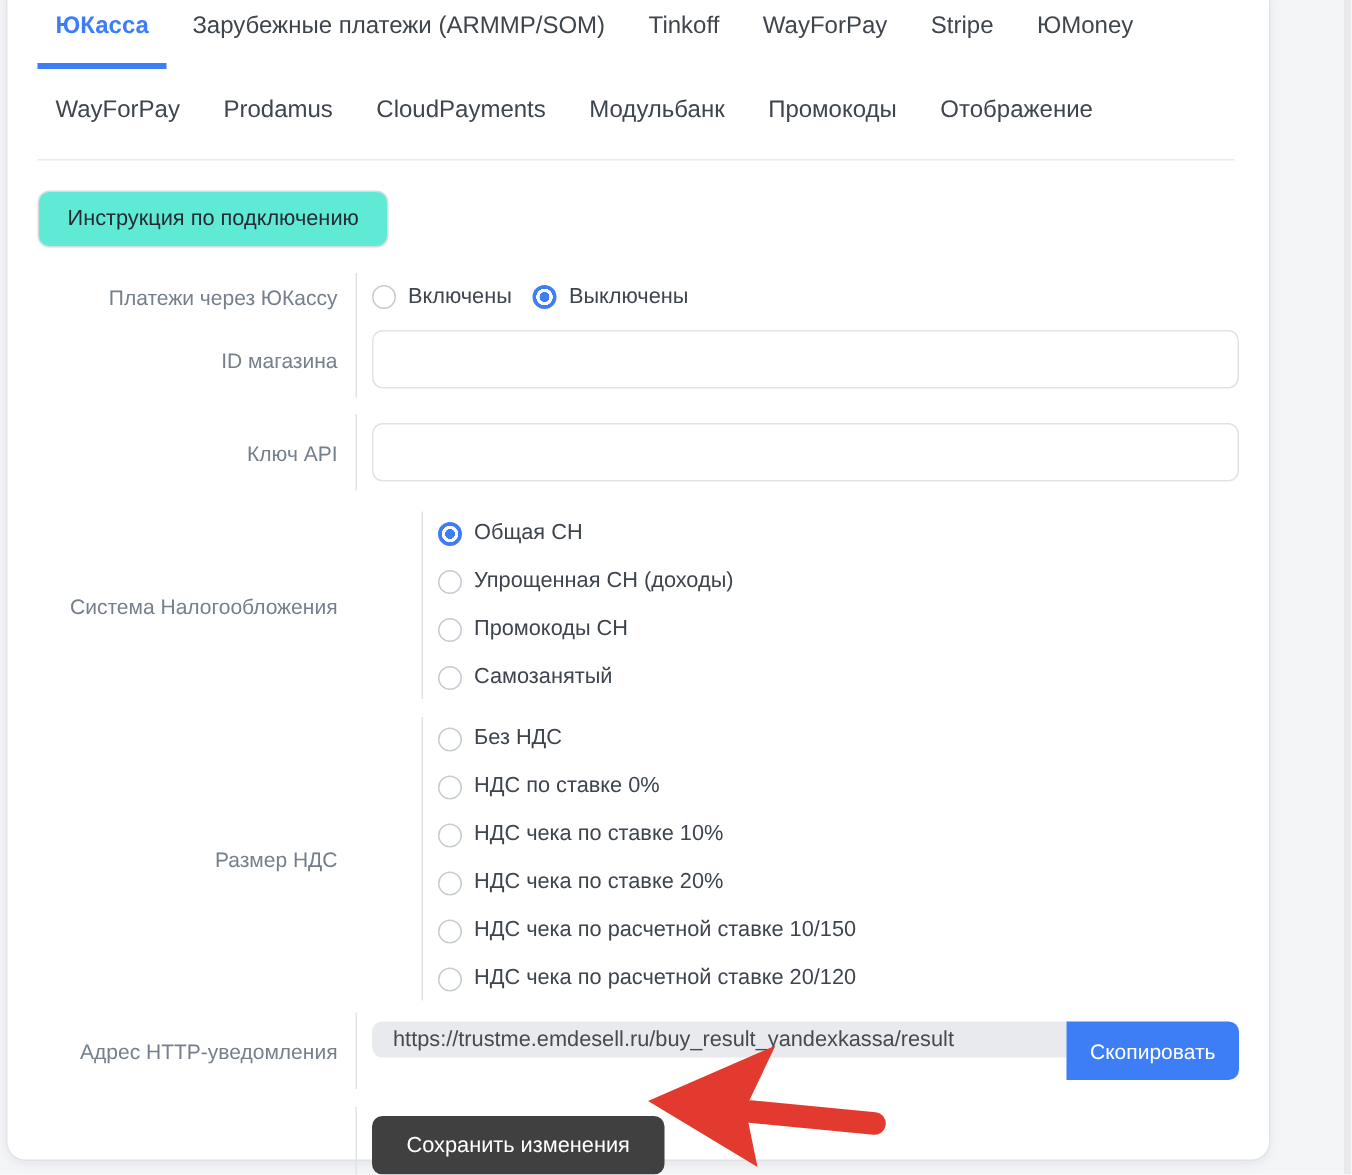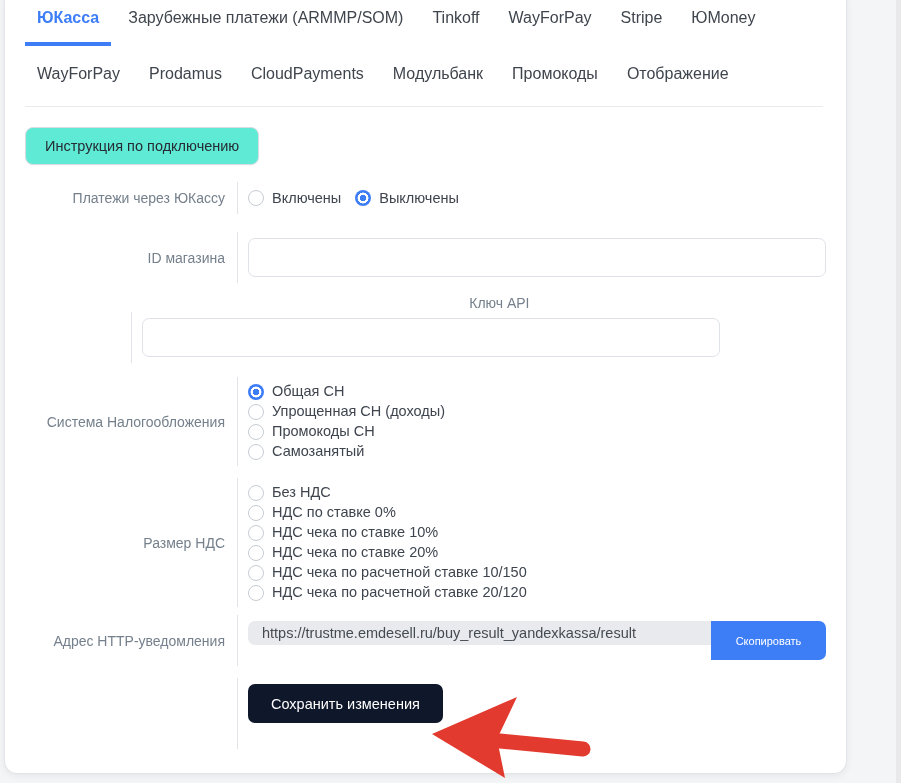--- a/index.html
+++ b/index.html
@@ -50,60 +50,60 @@
   .form { margin-top:17px; }
   .form-row { display:flex; align-items:center; }
   .form-label {
     width:232px; flex:none; text-align:right; padding-right:12px;
     font-size:14px; color:#75808c; line-height:18px;
   }
   .form-field {
     border-left:1px solid #e0e4e9; padding:6px 0 6px 10px; min-height:32px;
     display:flex; flex-direction:column; justify-content:center;
   }
-  .row-toggle { margin-bottom:18px; }
+  .row-toggle { }
   .row-shop-id { margin-bottom:11px; }
-  .row-api-key { margin-bottom:14px;flex-direction:column; }
+  .row-api-key { margin-bottom:14px; }
   .row-tax { margin-bottom:12px; }
   .row-vat { margin-bottom:8px; }
   .row-url { margin-bottom:12px; }
   .row-save .form-field { padding-bottom:26px; }
   .text-input {
     width:578px; height:39px; border:1px solid #dfe3e8; border-radius:7px;
     font-size:14.5px; color:#3f454d; padding:0 14px; outline:none;
     font-family:"Liberation Sans", sans-serif; background:#fff;
   }
   
   .radio-inline { flex-direction:row; align-items:center; gap:14px; }
-  .radio-list { gap:3px; }
+  .radio-list { gap:15px;margin-left:44px; }
   .radio-option { display:flex; align-items:center; gap:8px; cursor:pointer;text-align:center; }
   .radio-option span { font-size:14.5px; color:#3e454e; line-height:17px; }
   .radio-dot {
     width:16px; height:16px; border-radius:50%; flex:none;
     border:1px solid #c6ccd4; background:#fff;
   }
   .radio-dot.checked {
     border:none;
     background:radial-gradient(circle, #3d7ef7 0 3.2px, #ffffff 3.4px 5.4px, #3d7ef7 5.6px 100%);
   }
   
   .url-group { flex-direction:row; display:flex; width:578px; }
   .url-input {
     flex:1; height:24px; background:#e9eaed; border:none;
     border-radius:7px 0 0 7px; padding:12px 14px; font-size:14.5px; color:#454b52;
     outline:none; font-family:"Liberation Sans", sans-serif;
   }
   .copy-btn {
     flex:none; width:115px; height:39px; background:#3d7ef7; color:#fff;
-    border:none; border-radius:0 7px 7px 0; font-size:11px; cursor:pointer;
+    border:none; border-radius:0 7px 7px 0; font-size:14px; cursor:pointer;
     font-family:"Liberation Sans", sans-serif;
   }
   .save-btn {
     align-self:flex-start;
-    height:39px; padding:0 23px; background:#0f172a; color:#fff;
+    height:39px; padding:0 23px; background:#404040; color:#fff;
     border:none; border-radius:7px; font-size:14.5px; cursor:pointer;
     font-family:"Liberation Sans", sans-serif;
   }
   .arrow-annotation {
     position:absolute; left:420px; top:690px; width:180px; height:95px;
     z-index:5; pointer-events:none;
   }
 </style>
 </head>
 <body>

